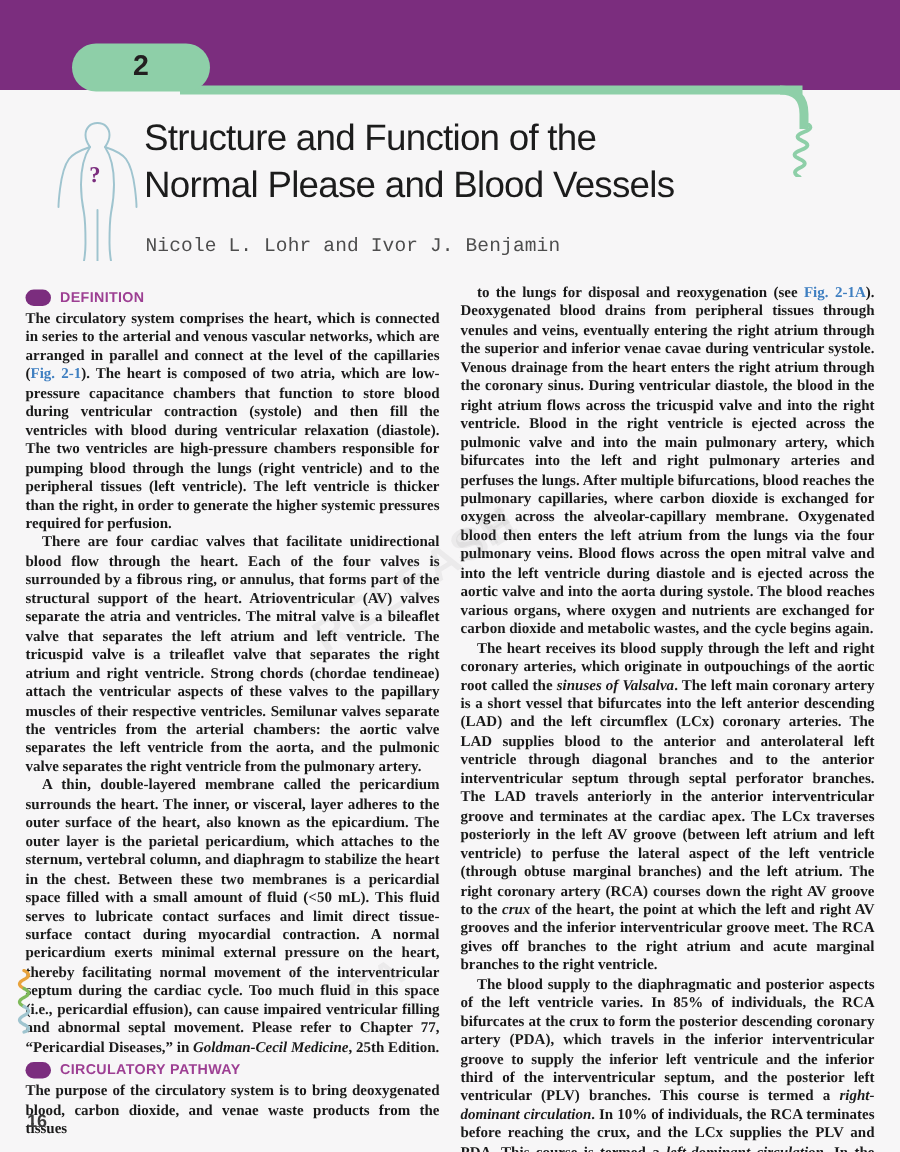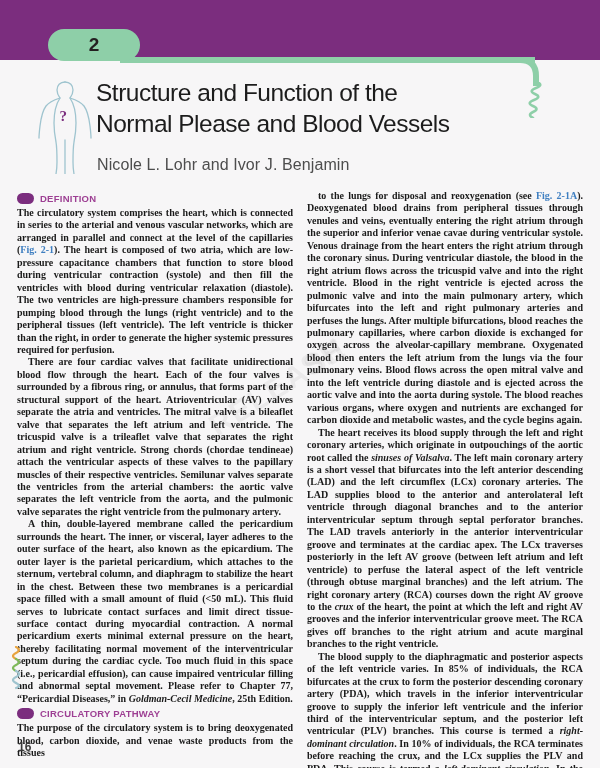--- a/index.html
+++ b/index.html
@@ -82,22 +82,22 @@
     font-family: "Liberation Sans", sans-serif;
     font-weight: normal;
     font-size: 24.5px;
     line-height: 31px;
     letter-spacing: -0.5px;
     color: #1c1c1c;
   }
   .chapter-authors {
     position: absolute;
     left: 97px; top: 156px;
-    font-family: Liberation Sans, sans-serif;
-    font-size: 16px;
+    font-family: Liberation Mono, monospace;
+    font-size: 13px;
     color: #4d4d4d;
     letter-spacing: 0.1px;
   }
 
   
   .columns {
     position: absolute;
     left: 0; top: 190px;
     width: 600px;
     height: 560px;

